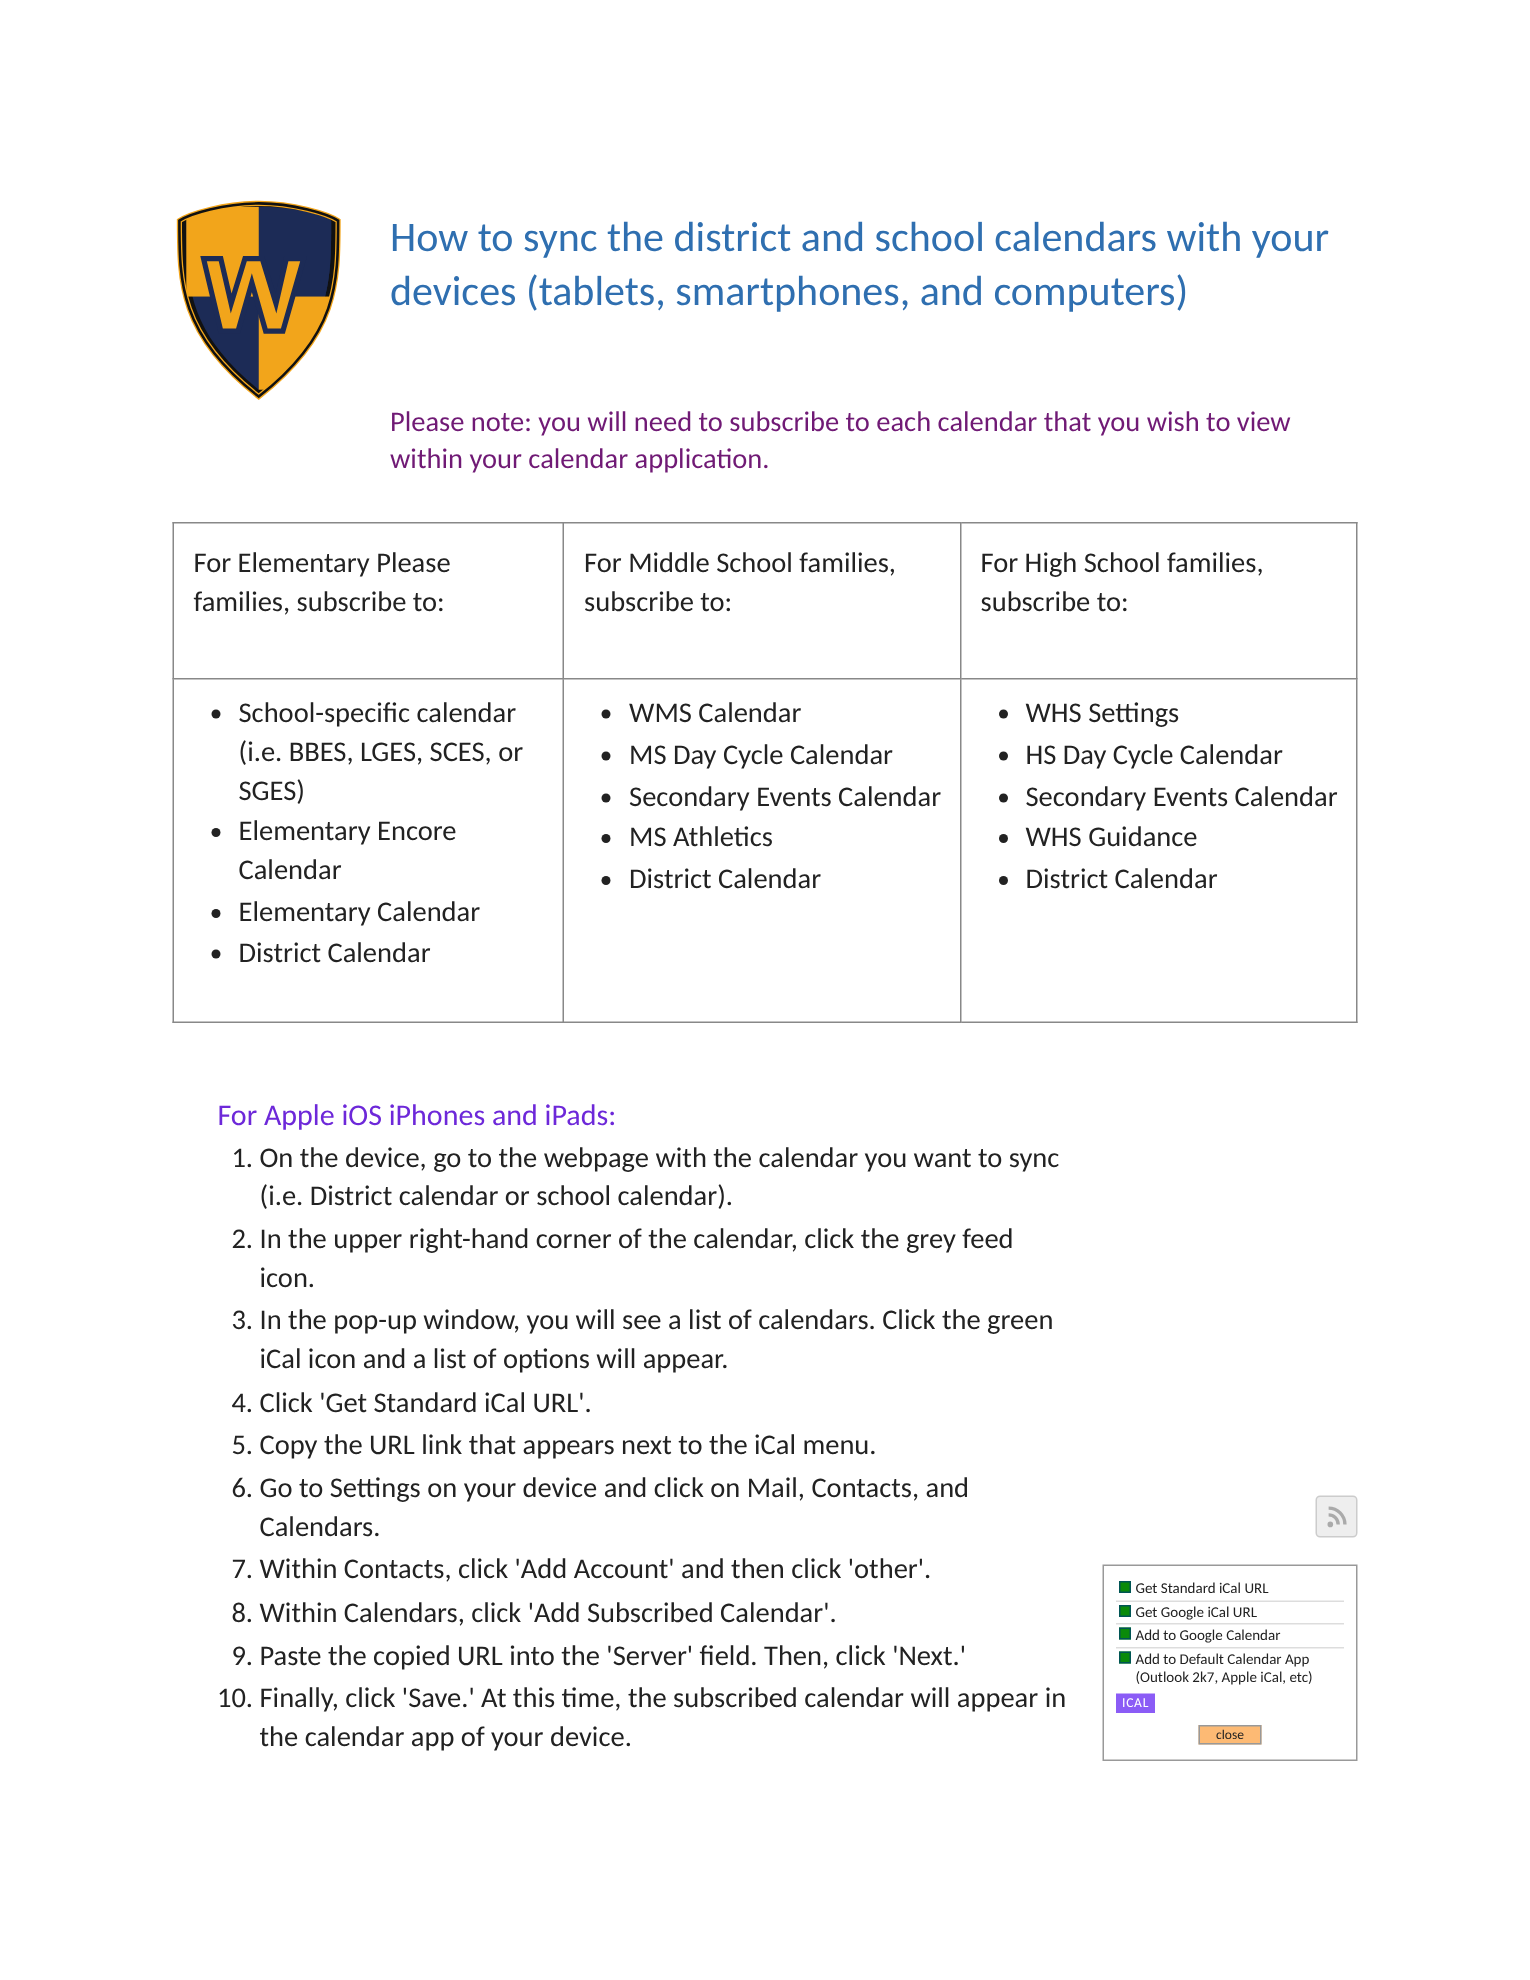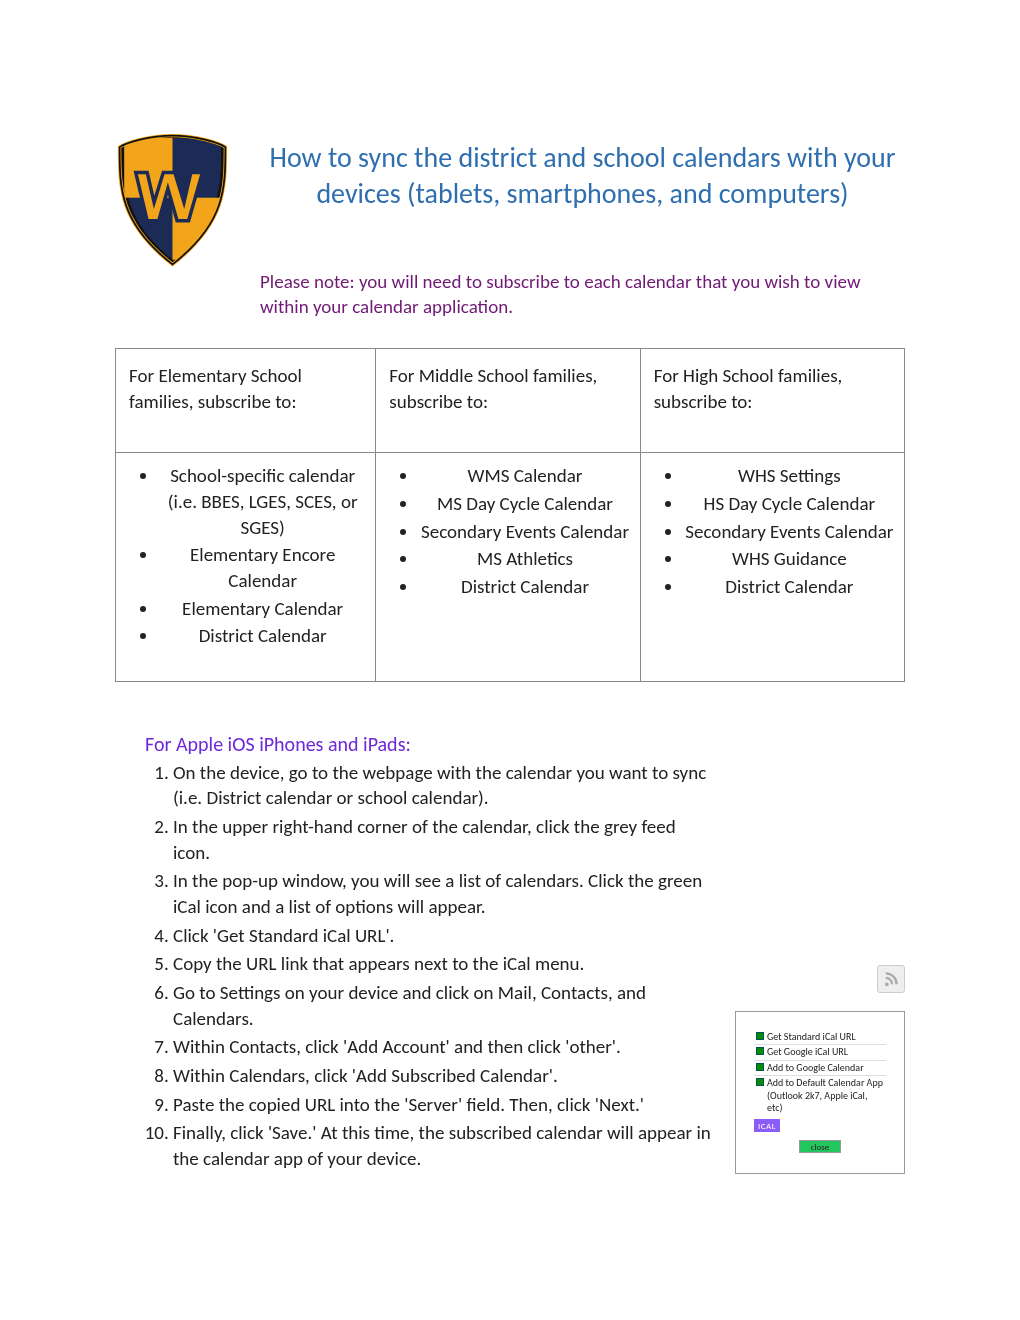--- a/index.html
+++ b/index.html
@@ -2,43 +2,43 @@
 <html><head>
   <meta charset="utf-8">
   <style>
     * { box-sizing: border-box; margin: 0; padding: 0; }
     body { width: 1020px; height: 1320px; background: #fff; font-family: Calibri, "Segoe UI", sans-serif; color: #222; }
     .page { padding: 130px 115px 60px 115px; }
     .header-row { display: flex; gap: 30px; align-items: flex-start; margin-bottom: 28px; }
     .logo-shield { width: 115px; height: 140px; flex-shrink: 0; position: relative; }
     .logo-shield svg { width: 100%; height: 100%; }
     .title-block { flex: 1; padding-top: 10px; }
-    .doc-title { font-size: 28px; font-weight: 400; color: #2f6fb0; line-height: 1.3; margin-bottom: 56px; text-align: center; }
+    .doc-title { font-size: 28px; font-weight: 400; color: #2f6fb0; line-height: 1.3; margin-bottom: 56px; }
     .note { font-size: 19px; color: #701a75; line-height: 1.35; }
     .grid-table { border-collapse: collapse; width: 100%; margin-top: 10px; margin-bottom: 50px; table-layout: fixed; }
     .grid-table td { border: 1px solid #888; vertical-align: top; padding: 10px 5px 30px 5px; }
     .grid-table .col-a { width: 33%; }
     .grid-table .col-b { width: 33.5%; }
     .grid-table .col-c { width: 33.5%; }
     .cell-heading { font-size: 19px; line-height: 1.35; padding: 4px 8px 8px 8px; }
-    .sub-list { list-style: disc; padding-left: 38px; font-size: 19px; line-height: 1.35; text-align: center; }
+    .sub-list { list-style: disc; padding-left: 38px; font-size: 19px; line-height: 1.35; }
     .sub-list li { margin-bottom: 2px; padding-right: 4px; }
     .section-heading { color: #6d28d9; font-size: 20px; font-weight: 400; margin: 0 0 4px 30px; }
     .steps-wrap { display: flex; align-items: flex-end; }
     .steps { flex: 1; list-style: decimal; padding-left: 58px; font-size: 19px; line-height: 1.35; }
     .steps li { margin-bottom: 3px; padding-right: 10px; }
     .side-images { width: 170px; flex-shrink: 0; margin-left: 12px; }
     .feed-icon { float: right; width: 28px; height: 28px; border: 1px solid #ccc; border-radius: 3px; background: #eee; display: flex; align-items: center; justify-content: center; margin-bottom: 18px; }
     .feed-icon svg { width: 18px; height: 18px; }
-    .options-box { clear: both; border: 1px solid #999; font-size: 10px; line-height: 1.25; background: #fff; padding: 18px; }
+    .options-box { clear: both; border: 1px solid #999; font-size: 10px; line-height: 1.25; background: #fff; padding: 8px; }
     .opt-item { border-bottom: 1px solid #ddd; padding: 1px 2px 1px 2px; display: flex; }
     .opt-item:last-of-type { border-bottom: none; }
     .opt-icon { width: 8px; height: 8px; background: #0a8a0a; border: 1px solid #055; margin-right: 3px; margin-top: 1px; flex-shrink: 0; }
     .ical-label { background: #8b5cf6; color: #fff; display: inline-block; font-size: 9px; padding: 1px 4px; margin-top: 3px; letter-spacing: 0.5px; }
-    .close-btn { display: block; margin: 8px auto 2px auto; font-size: 9px; border: 1px solid #999; background: #22c55e; padding: 0 10px; text-align: center; width: 42px; }
+    .close-btn { display: block; margin: 8px auto 2px auto; font-size: 9px; border: 1px solid #999; background: #fdba74; padding: 0 10px; text-align: center; width: 42px; }
   </style>
 </head>
 <body>
 
 <div class="page">
   <div class="header-row">
     <div class="logo-shield">
       <svg viewBox="0 0 100 120">
         <defs>
           <path id="sh" d="M50 4 C70 4 90 10 96 14 C96 50 96 80 50 116 C4 80 4 50 4 14 C10 10 30 4 50 4 Z"></path>
@@ -61,21 +61,21 @@
     <div class="title-block">
       <h1 class="doc-title">How to sync the district and school calendars with your devices (tablets, smartphones, and computers)</h1>
       <p class="note">Please note: you will need to subscribe to each calendar that you wish to view within your calendar application.</p>
     </div>
   </div>
 
   <table class="grid-table">
     <tbody>
         <tr>
       <td class="col-a">
-            <div class="cell-heading">For Elementary School families, subscribe to:</div>
+            <div class="cell-heading">For Elementary Please families, subscribe to:</div>
           </td>
       <td class="col-b">
             <div class="cell-heading">For Middle School families, subscribe to:</div>
           </td>
       <td class="col-c">
             <div class="cell-heading">For High School families, subscribe to:</div>
           </td>
     </tr>
     <tr>
       <td class="col-a">

